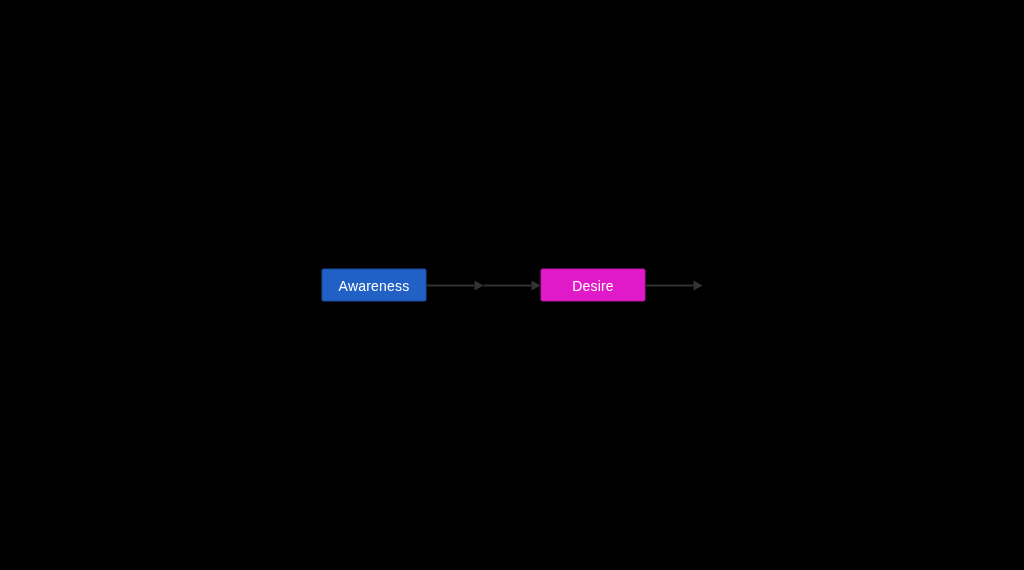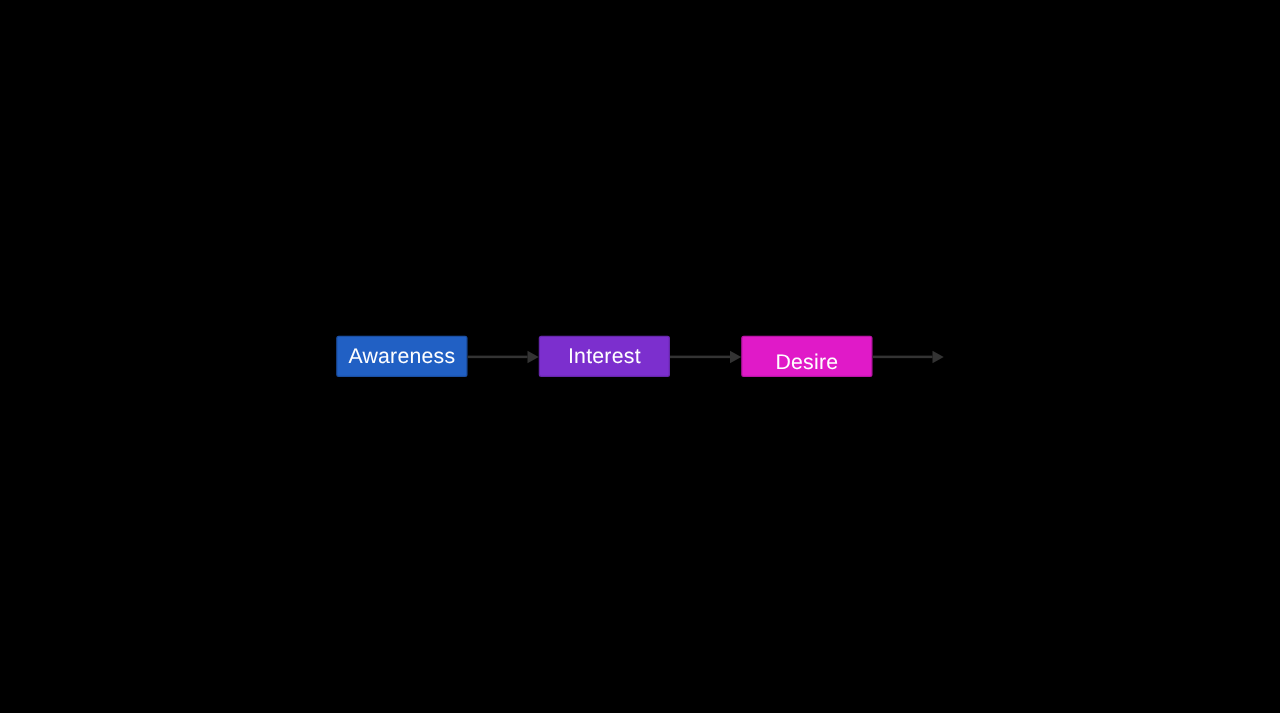--- a/index.html
+++ b/index.html
@@ -33,21 +33,21 @@
     display: flex;
     align-items: center;
     justify-content: center;
     border: 1px solid transparent;
     border-radius: 2px;
     box-sizing: content-box;
     flex: 0 0 auto;
   }
   .node-label {
     color: var(--node-text-color, #ffffff);
-    font-size: 17px;
+    font-size: 14px;
     letter-spacing: 0.2px;
     white-space: nowrap;
   }
   .arrow {
     display: flex;
     align-items: center;
     width: 57px;
     flex: 0 0 auto;
   }
   .arrow-line {
@@ -72,30 +72,27 @@
 
     <div class="node" style="background: rgb(33, 96, 196); border-color: rgb(27, 79, 163);">
       <span class="node-label">Awareness</span>
     </div>
 
     <div class="arrow">
       <span class="arrow-line"></span>
       <span class="arrow-head"></span>
     </div>
 
-    <div class="node" style="background: rgb(124, 47, 206); border-color: rgb(102, 39, 171);">
-      <span class="node-label">Interest</span>
-    </div>
 
     <div class="arrow">
       <span class="arrow-line"></span>
       <span class="arrow-head"></span>
     </div>
 
-    <div class="node" style="background: rgb(224, 26, 200); border-color: rgb(186, 20, 166); align-items: flex-end;">
+    <div class="node" style="background: rgb(224, 26, 200); border-color: rgb(186, 20, 166);">
       <span class="node-label">Desire</span>
     </div>
 
     <div class="arrow">
       <span class="arrow-line"></span>
       <span class="arrow-head"></span>
     </div>
 
 
   </div>

